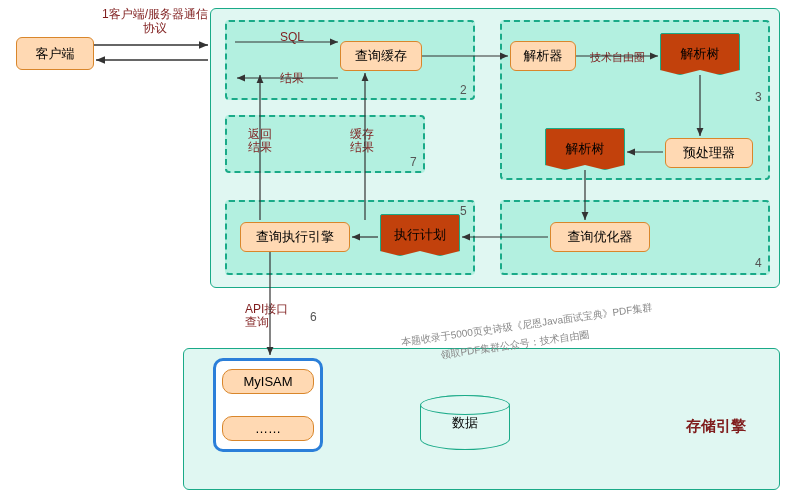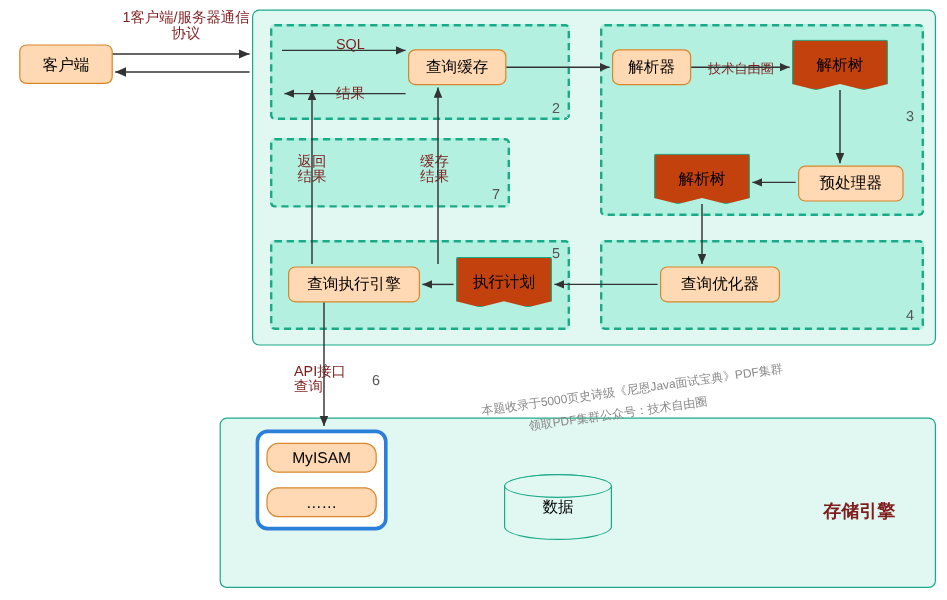--- a/index.html
+++ b/index.html
@@ -58,21 +58,21 @@
     background: #e0f7f2;
   }
   .engines {
     position: absolute;
     background: #fff;
     border: 3px solid #2b7fd9;
     border-radius: 10px;
     padding: 8px 6px;
     display: flex;
     flex-direction: column;
-    gap: 12px;
+    gap: 22px;
   }
   .engines .eng {
     background: #ffd9b3;
     border: 1.5px solid #d9862b;
     border-radius: 10px;
     font-size: 13px;
     text-align: center;
     padding: 4px 14px;
   }
   .label { position: absolute; font-size: 12px; color: #7f1d1d; white-space: nowrap; }

